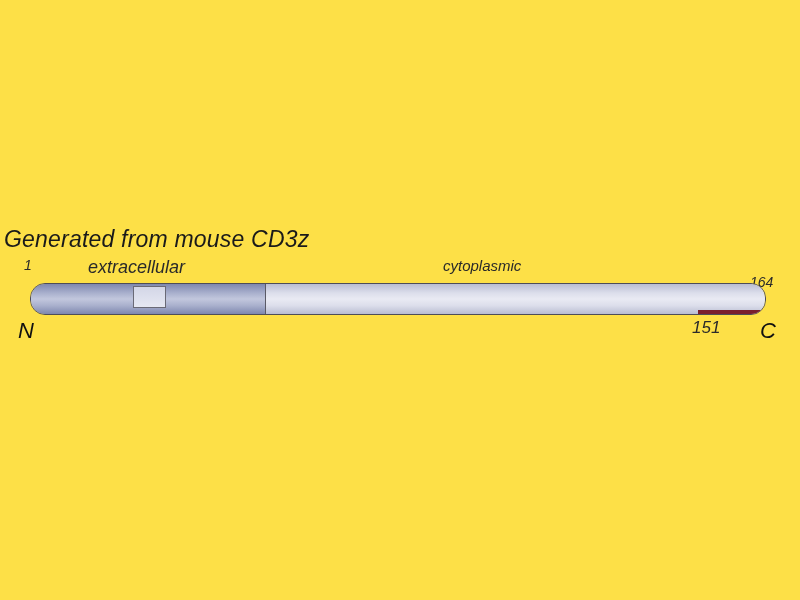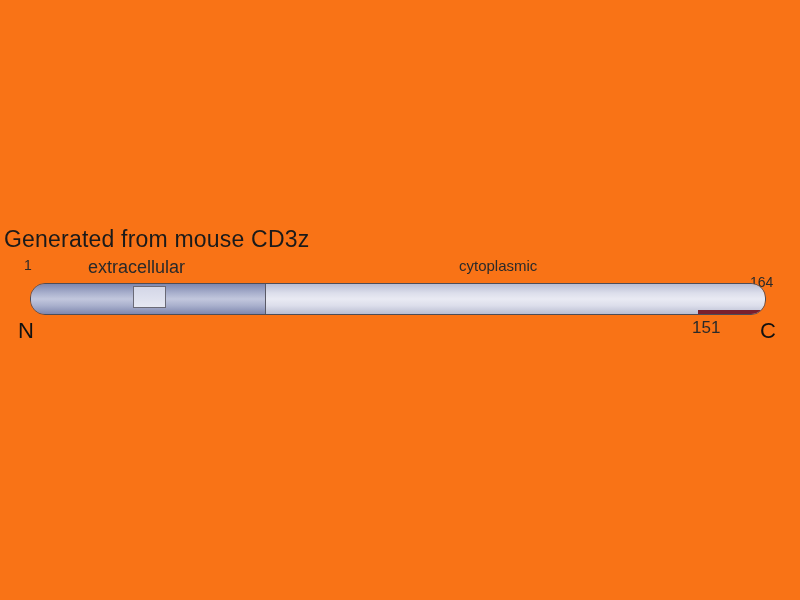--- a/index.html
+++ b/index.html
@@ -5,40 +5,41 @@
   html, body {
     margin: 0;
     padding: 0;
     background: #ffffff;
     font-family: "Liberation Sans", sans-serif;
   }
   .canvas {
     position: relative;
     width: 800px;
     height: 600px;
-    background: #f97316;
+    background: #fde047;
     overflow: hidden;
+    font-style: italic;
   }
   .title {
     position: absolute;
     left: 4px;
     top: 226px;
     font-size: 23px;
     color: #1a1a1a;
     letter-spacing: 0.2px;
   }
   .small-label {
     position: absolute;
     font-size: 14px;
     color: #2a2a2a;
   }
   .pos-start { left: 24px; top: 257px; }
   .pos-end   { left: 750px; top: 274px; }
   .region-extracellular-label { left: 88px;  top: 257px; font-size: 18px; }
-  .region-cytoplasmic-label   { left: 459px; top: 257px; font-size: 15px; }
+  .region-cytoplasmic-label   { left: 443px; top: 257px; font-size: 15px; }
 
   .bar {
     position: absolute;
     left: 30px;
     top: 283px;
     width: 736px;
     height: 32px;
     border: 1px solid #4d4d58;
     border-radius: 15px;
     overflow: hidden;

